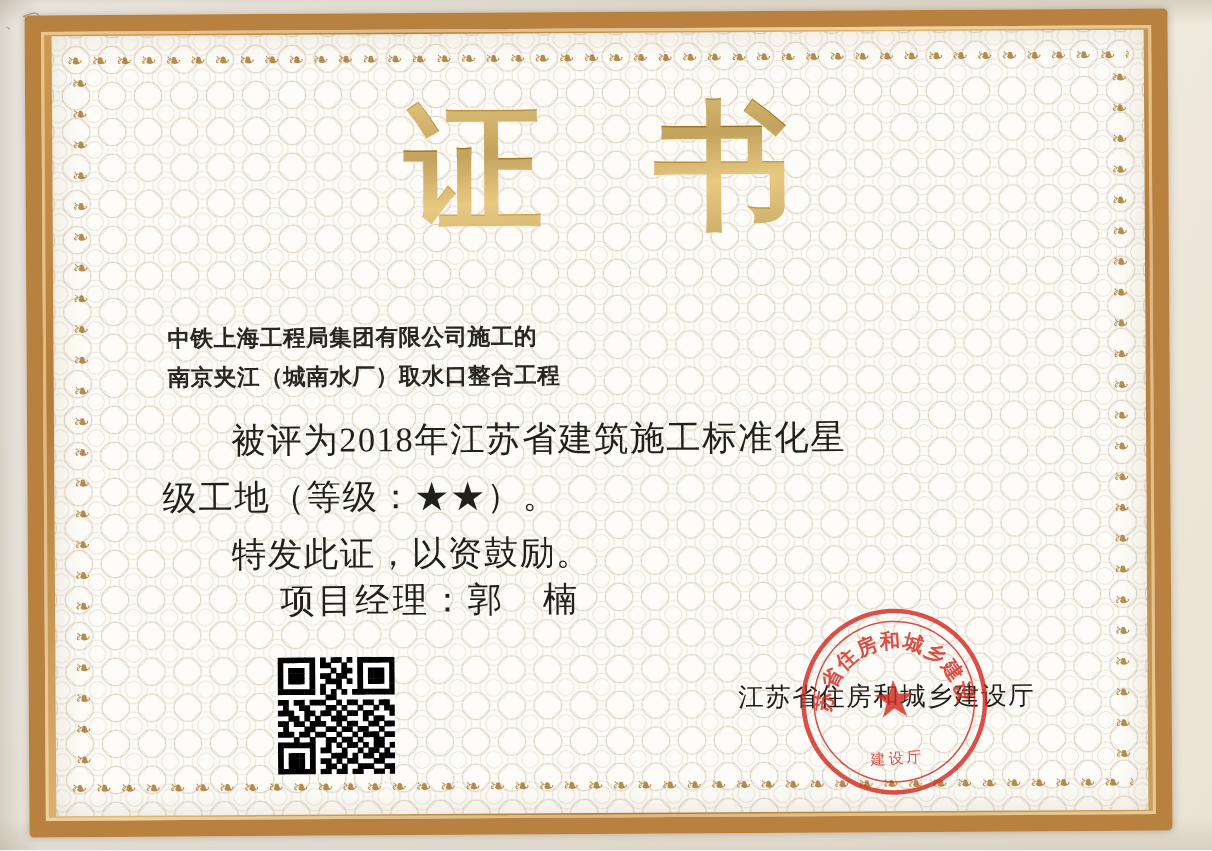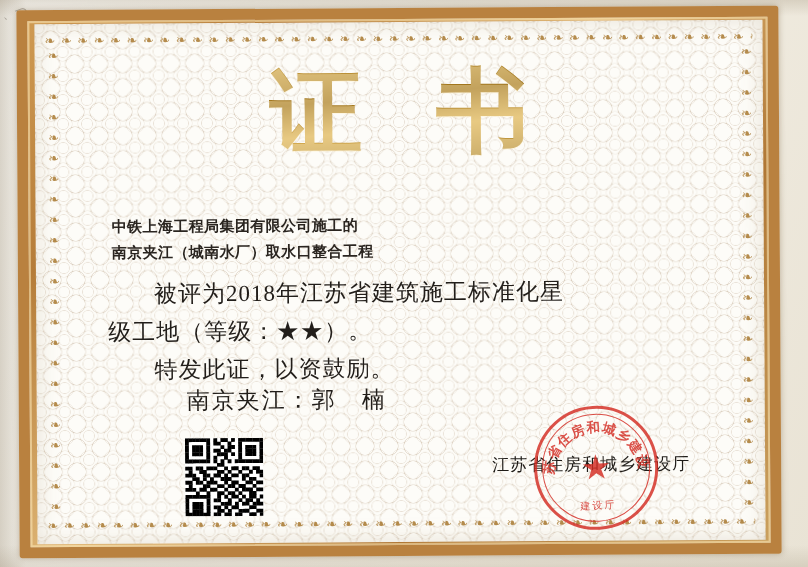--- a/index.html
+++ b/index.html
@@ -325,21 +325,21 @@
         <div>南京夹江（城南水厂）取水口整合工程</div>
       </div>
 
       <div class="body-text">
         <div class="indent">被评为2018年江苏省建筑施工标准化星</div>
         <div>级工地（等级：★★）。</div>
         <div class="indent">特发此证，以资鼓励。</div>
       </div>
 
       <div class="manager-line">
-        <span>南京夹江：</span><span>郭　楠</span>
+        <span>项目经理：</span><span>郭　楠</span>
       </div>
 
       <div class="qr">
         <div class="qr-grid" id="qr-grid"><svg width="78" height="78" viewBox="0 0 78 78">
               <rect width="78" height="78" fill="#ffffff"></rect>
               <rect x="0.00" y="0.00" width="3.85" height="3.85" fill="#000000"></rect>
               <rect x="3.55" y="0.00" width="3.85" height="3.85" fill="#000000"></rect>
               <rect x="7.09" y="0.00" width="3.85" height="3.85" fill="#000000"></rect>
               <rect x="10.64" y="0.00" width="3.85" height="3.85" fill="#000000"></rect>
               <rect x="14.18" y="0.00" width="3.85" height="3.85" fill="#000000"></rect>

